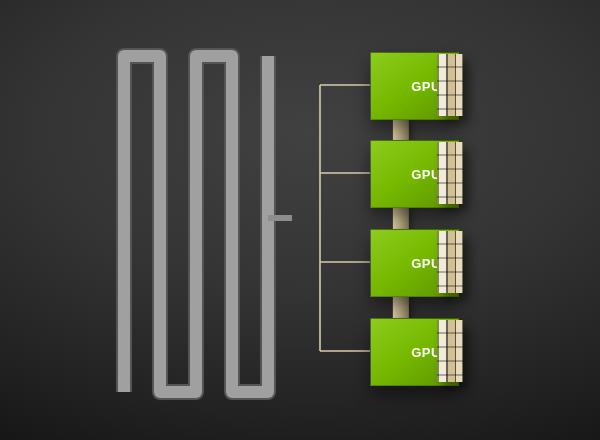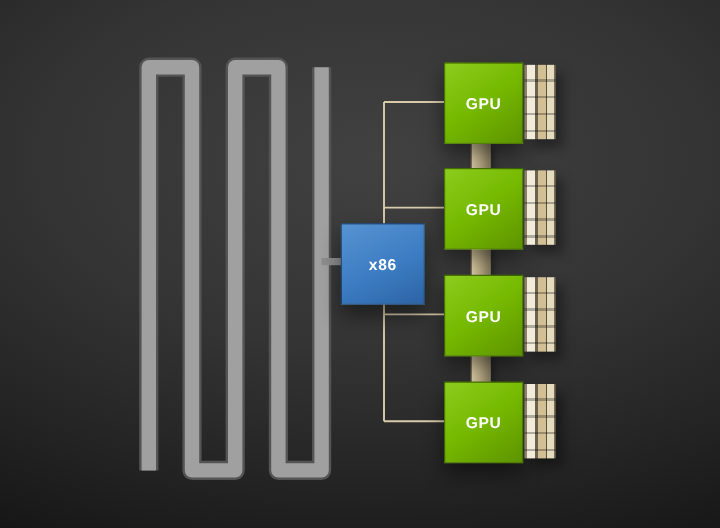--- a/index.html
+++ b/index.html
@@ -7,20 +7,21 @@
     position:relative;width:600px;height:440px;overflow:hidden;
     font-family:"Liberation Sans",sans-serif;
     background:radial-gradient(120% 95% at 52% 30%,
       #414141 0%, #343434 38%, #222222 68%, #121212 92%, #0b0b0b 100%);
   }
   svg.wires{position:absolute;inset:0;z-index:1;}
   .node{
     position:absolute;z-index:2;display:flex;align-items:center;justify-content:center;
     color:#fff;font-weight:bold;letter-spacing:.5px;
     box-shadow:0 9px 16px rgba(0,0,0,.45);
+    padding-left:23px;
   }
   .gpu{
     left:370px;width:64px;height:66px;font-size:13px;
     background:linear-gradient(145deg,
       var(--c-gpu_green_light,#8ccc1e) 0%,
       var(--c-gpu_green,#76b900) 48%,
       var(--c-gpu_green_dark,#5d9400) 100%);
     border:1px solid rgba(0,0,0,.35);
   }
   .cpu{
@@ -71,23 +72,20 @@
 
     <path class="cpu-stub" d="M268 218 L292 218"></path>
 
     <path class="tanline" d="M320 85 L320 351 M320 85 L370 85 M320 173 L370 173 M320 262 L370 262 M320 351 L370 351"></path>
   </svg>
 
   <div class="nvlink b1"></div>
   <div class="nvlink b2"></div>
   <div class="nvlink b3"></div>
 
-  <div class="node cpu">
-    <span>x86</span>
-  </div>
 
   <div class="node gpu t1">
     <span>GPU</span>
   </div>
   <div class="node gpu t2">
     <span>GPU</span>
   </div>
   <div class="node gpu t3">
     <span>GPU</span>
   </div>

